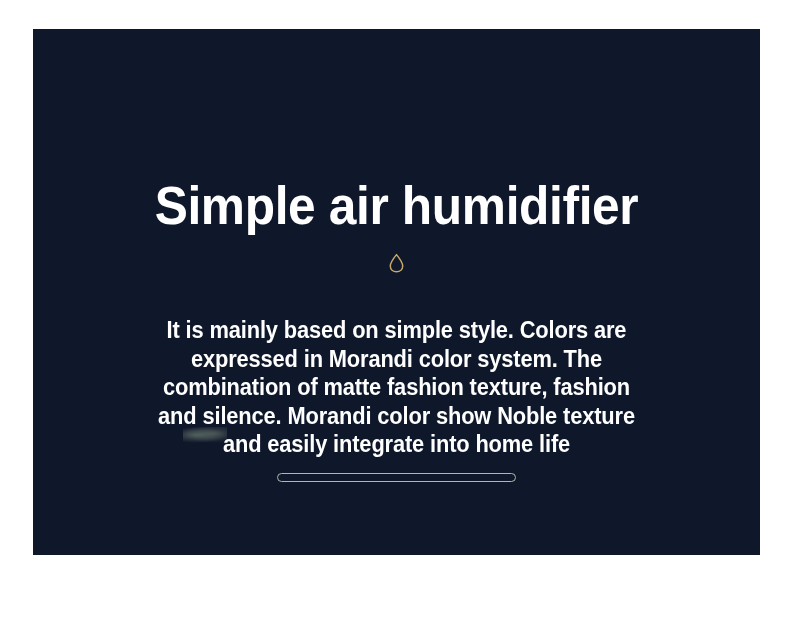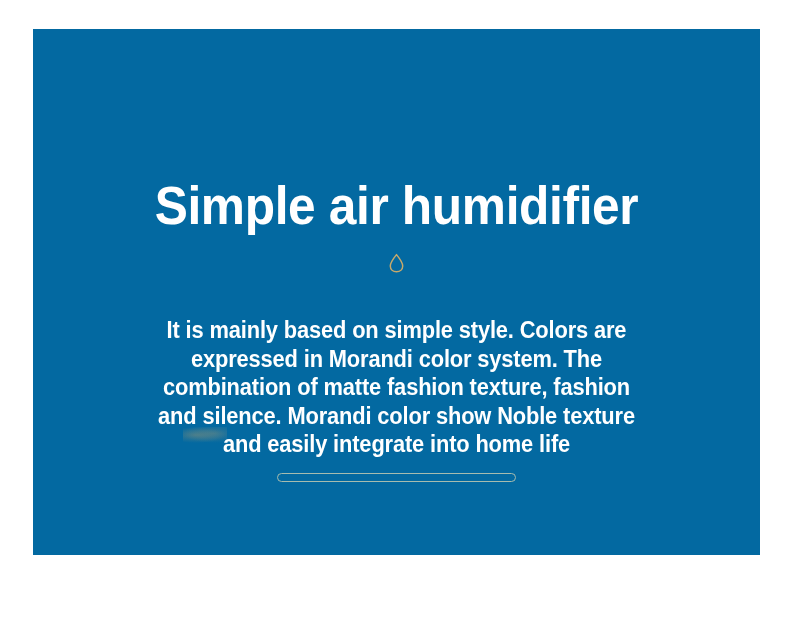--- a/index.html
+++ b/index.html
@@ -23,21 +23,21 @@
     background: #ffffff;
   }
 
   
   .panel {
     position: absolute;
     left: 33px;
     top: 29px;
     width: 727px;
     height: 526px;
-    background: #0369a1;
+    background: #0f172a;
     overflow: hidden;
   }
 
   
   .artifact {
     position: absolute;
     left: 150px;
     top: 398px;
     width: 44px;
     height: 16px;

